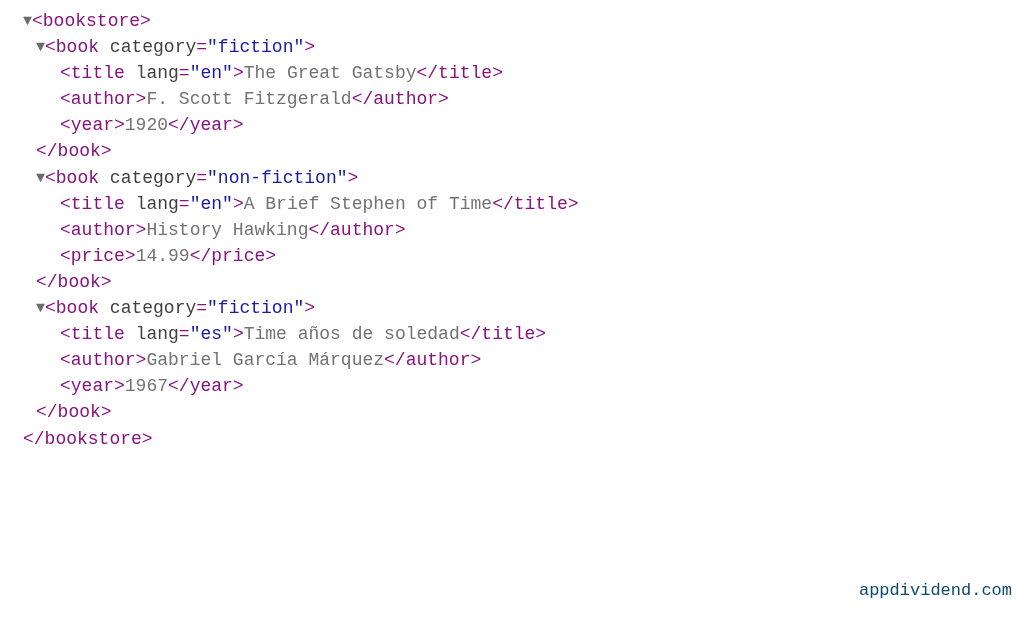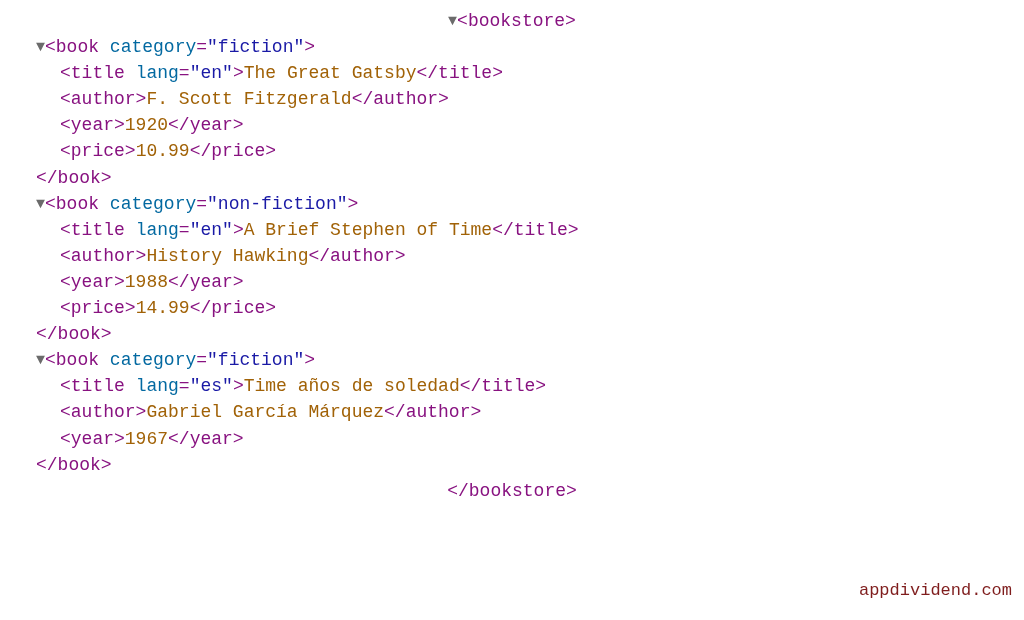--- a/index.html
+++ b/index.html
@@ -11,42 +11,42 @@
       font-family: Menlo, Monaco, Consolas, "Courier New", monospace;
       font-size: 18px;
       line-height: 1.45;
       background: #fff;
       color: #000;
       padding: 8px 12px;
       position: relative;
       width: 1024px;
       height: 620px;
     }
-    .line0 { margin-left: 0; text-align: center; }
+    .line0 { margin-left: 11px; }
     .line1 { margin-left: 24px; }
     .line2 { margin-left: 48px; }
     .arrow {
       color: #6b6b6b;
       margin-right: 0px;
       display: inline-block;
       user-select: none;
       font-size: 15px;
       position: relative;
       top: -1px;
     }
     .tag { color: #881280; }
-    .attr-name { color: #0369a1; }
+    .attr-name { color: #404040; }
     .eq { color: #881280; }
     .attr-val { color: #1a1aa6; }
-    .text { color: #a16207; margin-top: 12px; }
+    .text { color: #737373; margin-top: 12px; }
     .watermark {
       position: absolute;
       right: 12px;
       bottom: 16px;
-      color: #7f1d1d;
+      color: #0c4a6e;
       font-size: 17px;
       font-family: Menlo, Monaco, Consolas, "Courier New", monospace;
     }
     .row { white-space: nowrap; }
   </style>
 </head>
 <body>
 
 <div>
 
@@ -59,38 +59,32 @@
   </div>
   <div class="row line2">
     <span class="tag">&lt;title </span><span class="attr-name">lang</span><span class="eq">=</span><span class="attr-val">"en"</span><span class="tag">&gt;</span><span class="text">The Great Gatsby</span><span class="tag">&lt;/title&gt;</span>
   </div>
   <div class="row line2">
     <span class="tag">&lt;author&gt;</span><span class="text">F. Scott Fitzgerald</span><span class="tag">&lt;/author&gt;</span>
   </div>
   <div class="row line2">
     <span class="tag">&lt;year&gt;</span><span class="text">1920</span><span class="tag">&lt;/year&gt;</span>
   </div>
-  <div class="row line2">
-    <span class="tag">&lt;price&gt;</span><span class="text">10.99</span><span class="tag">&lt;/price&gt;</span>
-  </div>
   <div class="row line1">
     <span class="tag">&lt;/book&gt;</span>
   </div>
 
   <div class="row line1">
     <span class="arrow">▼</span><span class="tag">&lt;book </span><span class="attr-name">category</span><span class="eq">=</span><span class="attr-val">"non-fiction"</span><span class="tag">&gt;</span>
   </div>
   <div class="row line2">
     <span class="tag">&lt;title </span><span class="attr-name">lang</span><span class="eq">=</span><span class="attr-val">"en"</span><span class="tag">&gt;</span><span class="text">A Brief Stephen of Time</span><span class="tag">&lt;/title&gt;</span>
   </div>
   <div class="row line2">
     <span class="tag">&lt;author&gt;</span><span class="text">History Hawking</span><span class="tag">&lt;/author&gt;</span>
-  </div>
-  <div class="row line2">
-    <span class="tag">&lt;year&gt;</span><span class="text">1988</span><span class="tag">&lt;/year&gt;</span>
   </div>
   <div class="row line2">
     <span class="tag">&lt;price&gt;</span><span class="text">14.99</span><span class="tag">&lt;/price&gt;</span>
   </div>
   <div class="row line1">
     <span class="tag">&lt;/book&gt;</span>
   </div>
 
   <div class="row line1">
     <span class="arrow">▼</span><span class="tag">&lt;book </span><span class="attr-name">category</span><span class="eq">=</span><span class="attr-val">"fiction"</span><span class="tag">&gt;</span>

